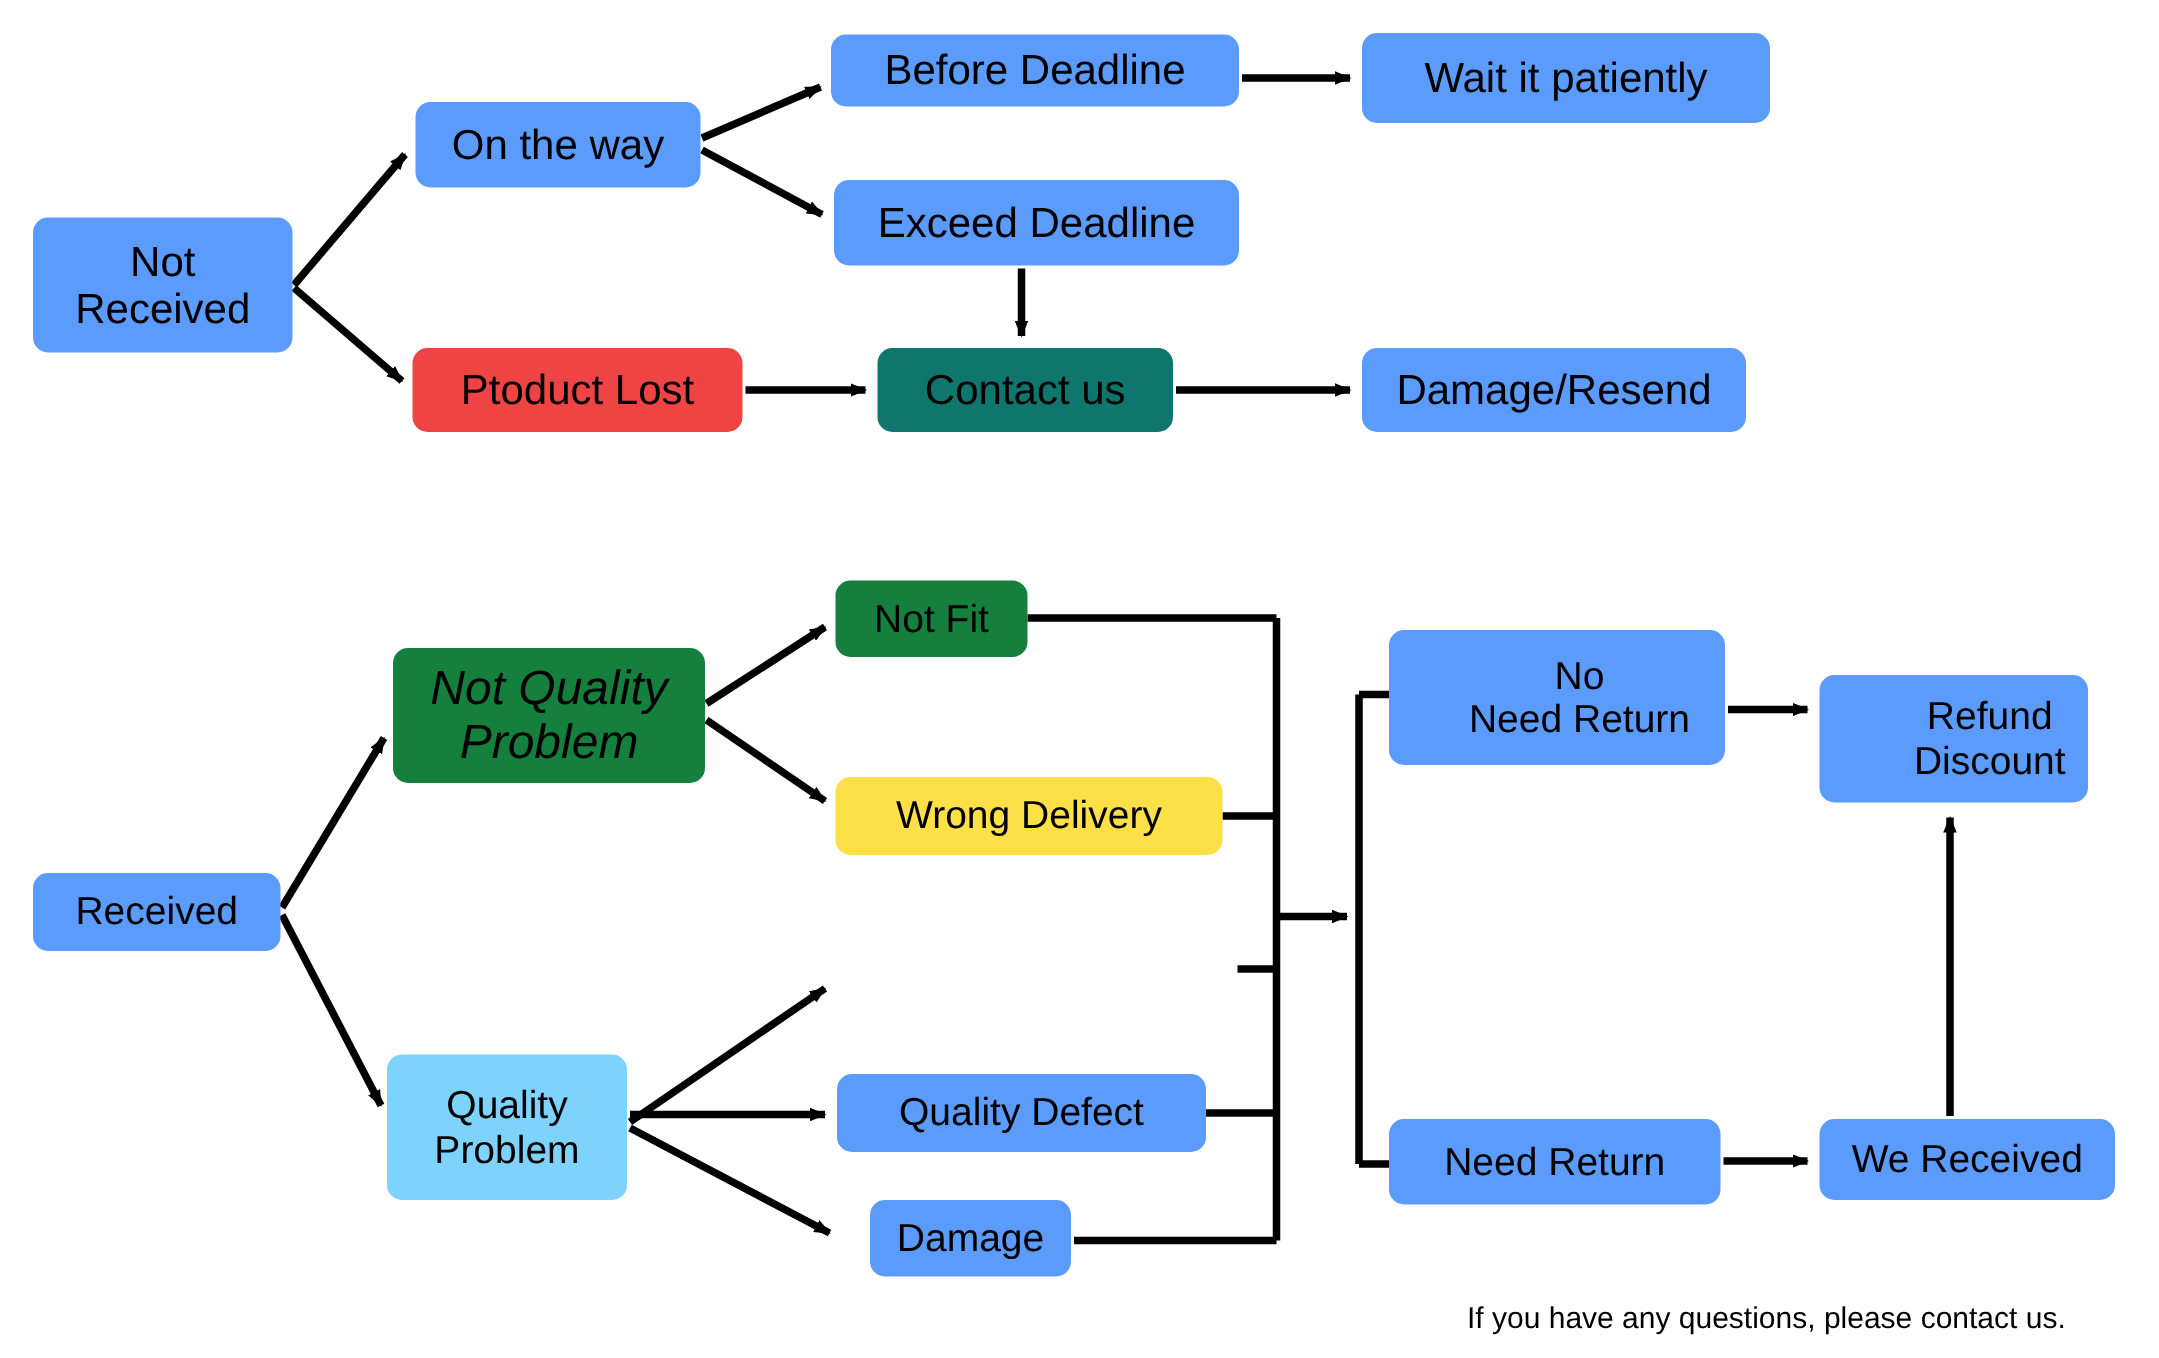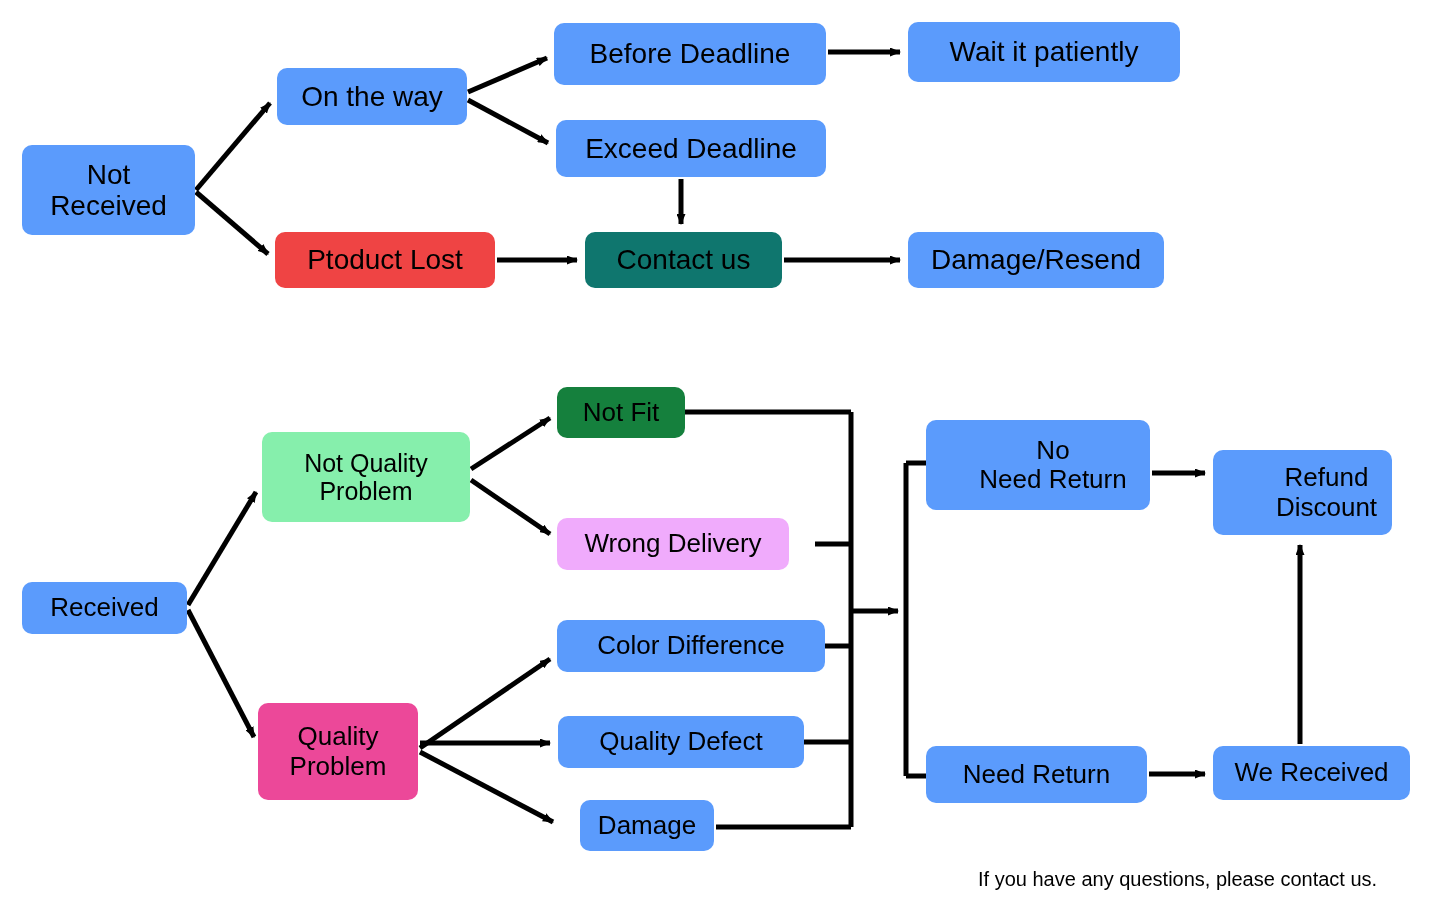--- a/index.html
+++ b/index.html
@@ -139,33 +139,32 @@
     </g>
     <g>
       <path d="M1300,744 L1300,545" stroke="#000000" stroke-width="5" fill="none" marker-end="url(#ah)"></path>
     </g>
   </svg>
 
   <div class="node" style="left: 22px; top: 145px; width: 173px; height: 90px; font-size: 28px; background: rgb(91, 155, 252);">Not
 Received</div>
   <div class="node" style="left: 277px; top: 68px; width: 190px; height: 57px; font-size: 28px; background: rgb(91, 155, 252);">On the way</div>
   <div class="node" style="left: 275px; top: 232px; width: 220px; height: 56px; font-size: 28px; background: #ef4444;">Ptoduct Lost</div>
-  <div class="node" style="left: 554px; top: 23px; width: 272px; height: 62px; font-size: 28px; background: rgb(91, 155, 252);">Before Deadline</div>
+  <div class="node" style="left: 554px; top: 23px; width: 272px; height: 48px; font-size: 28px; background: rgb(91, 155, 252);">Before Deadline</div>
   <div class="node" style="left: 556px; top: 120px; width: 270px; height: 57px; font-size: 28px; background: rgb(91, 155, 252);">Exceed Deadline</div>
   <div class="node" style="left: 585px; top: 232px; width: 197px; height: 56px; font-size: 28px; background: #0f766e;">Contact us</div>
   <div class="node" style="left: 908px; top: 22px; width: 272px; height: 60px; font-size: 28px; background: rgb(91, 155, 252);">Wait it patiently</div>
   <div class="node" style="left: 908px; top: 232px; width: 256px; height: 56px; font-size: 28px; background: rgb(91, 155, 252);">Damage/Resend</div>
   <div class="node" style="left: 22px; top: 582px; width: 165px; height: 52px; font-size: 26px; background: rgb(91, 155, 252);">Received</div>
-  <div class="node" style="left: 262px; top: 432px; width: 208px; height: 90px; font-size: 25px; background: #86efac;">Not Quality
+  <div class="node" style="left: 262px; top: 432px; width: 208px; height: 90px; font-size: 32px; background: #15803d; font-style: italic;">Not Quality
 Problem</div>
-  <div class="node" style="left: 258px; top: 703px; width: 160px; height: 97px; font-size: 26px; background: #ec4899;">Quality
+  <div class="node" style="left: 258px; top: 703px; width: 160px; height: 97px; font-size: 26px; background: #7dd3fc;">Quality
 Problem</div>
   <div class="node" style="left: 557px; top: 387px; width: 128px; height: 51px; font-size: 26px; background: #15803d;">Not Fit</div>
-  <div class="node" style="left: 557px; top: 518px; width: 232px; height: 52px; font-size: 26px; background: #f0abfc;">Wrong Delivery</div>
-  <div class="node" style="left: 557px; top: 620px; width: 268px; height: 52px; font-size: 26px; background: rgb(91, 155, 252);">Color Difference</div>
+  <div class="node" style="left: 557px; top: 518px; width: 258px; height: 52px; font-size: 26px; background: #fde047;">Wrong Delivery</div>
   <div class="node" style="left: 558px; top: 716px; width: 246px; height: 52px; font-size: 26px; background: rgb(91, 155, 252);">Quality Defect</div>
   <div class="node" style="left: 560px; top: 800px; width: 134px; height: 51px; font-size: 26px; background: rgb(91, 155, 252); margin-left: 20px;">Damage</div>
   <div class="node" style="left: 926px; top: 420px; width: 224px; height: 90px; font-size: 26px; background: rgb(91, 155, 252); padding-left: 30px;">No
 Need Return</div>
   <div class="node" style="left: 926px; top: 746px; width: 221px; height: 57px; font-size: 26px; background: rgb(91, 155, 252);">Need Return</div>
   <div class="node" style="left: 1213px; top: 450px; width: 179px; height: 85px; font-size: 26px; background: rgb(91, 155, 252); padding-left: 48px;">Refund
 Discount</div>
   <div class="node" style="left: 1213px; top: 746px; width: 197px; height: 54px; font-size: 26px; background: rgb(91, 155, 252);">We Received</div>
 
   <div class="footer-note" style="left:978px; top:868px;">If you have any questions, please contact us.</div>

